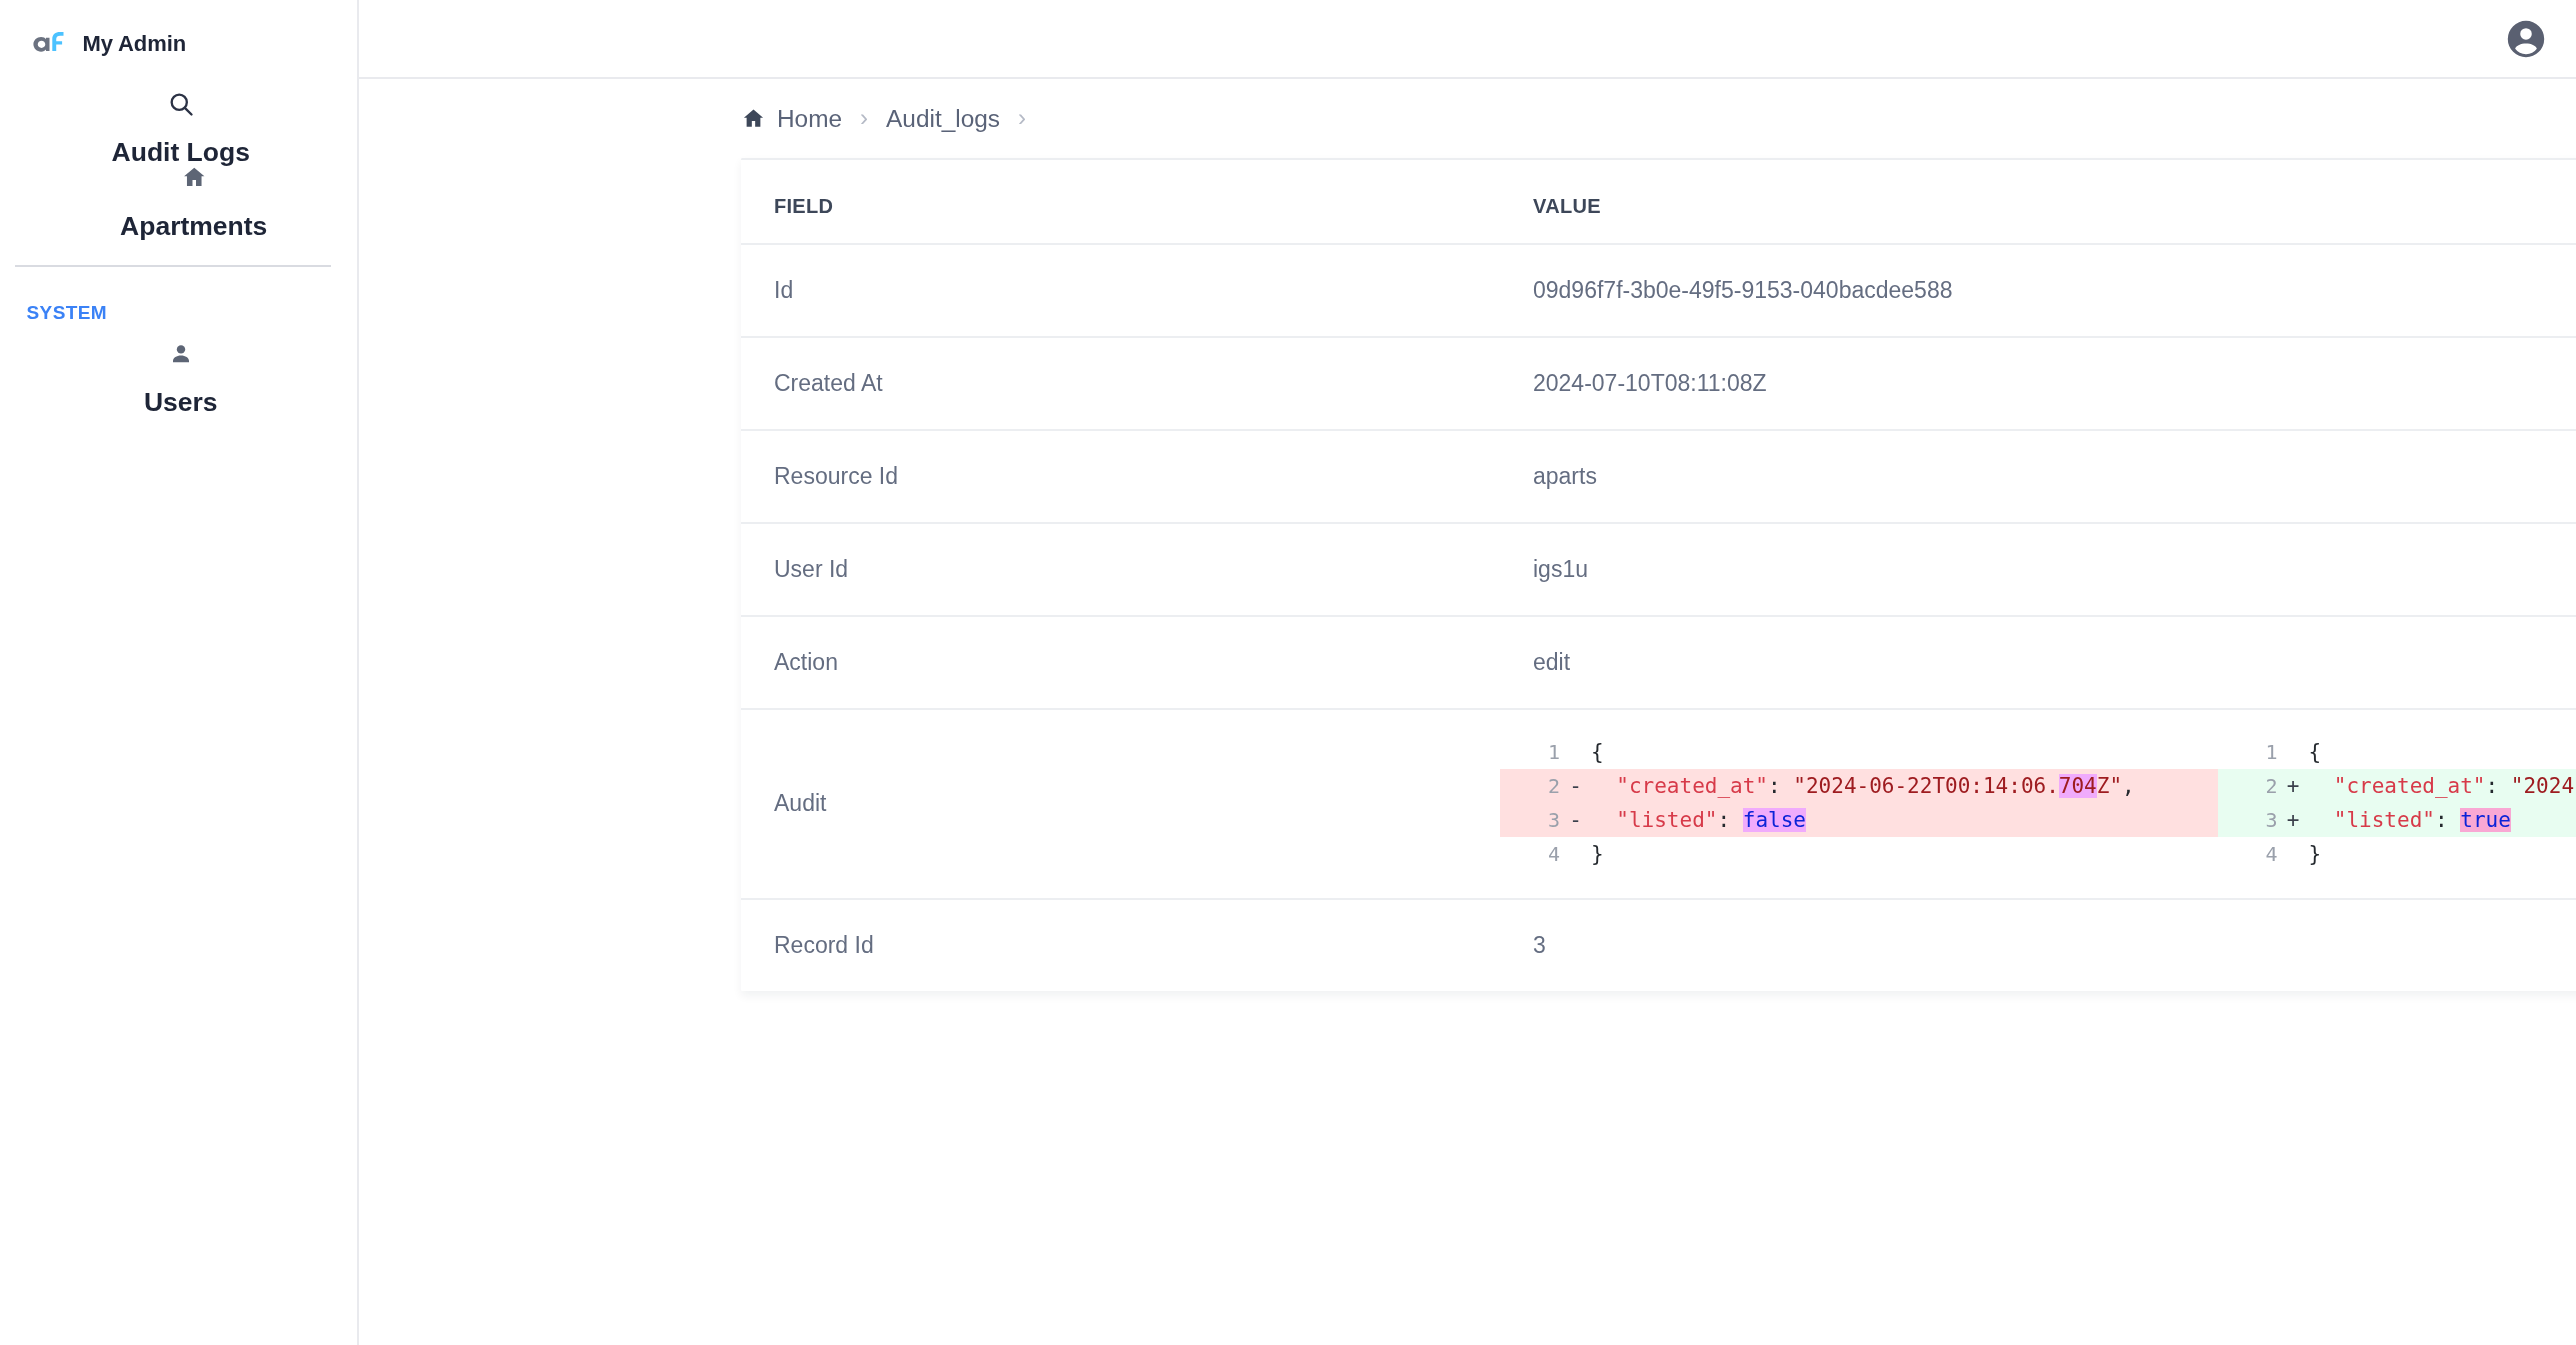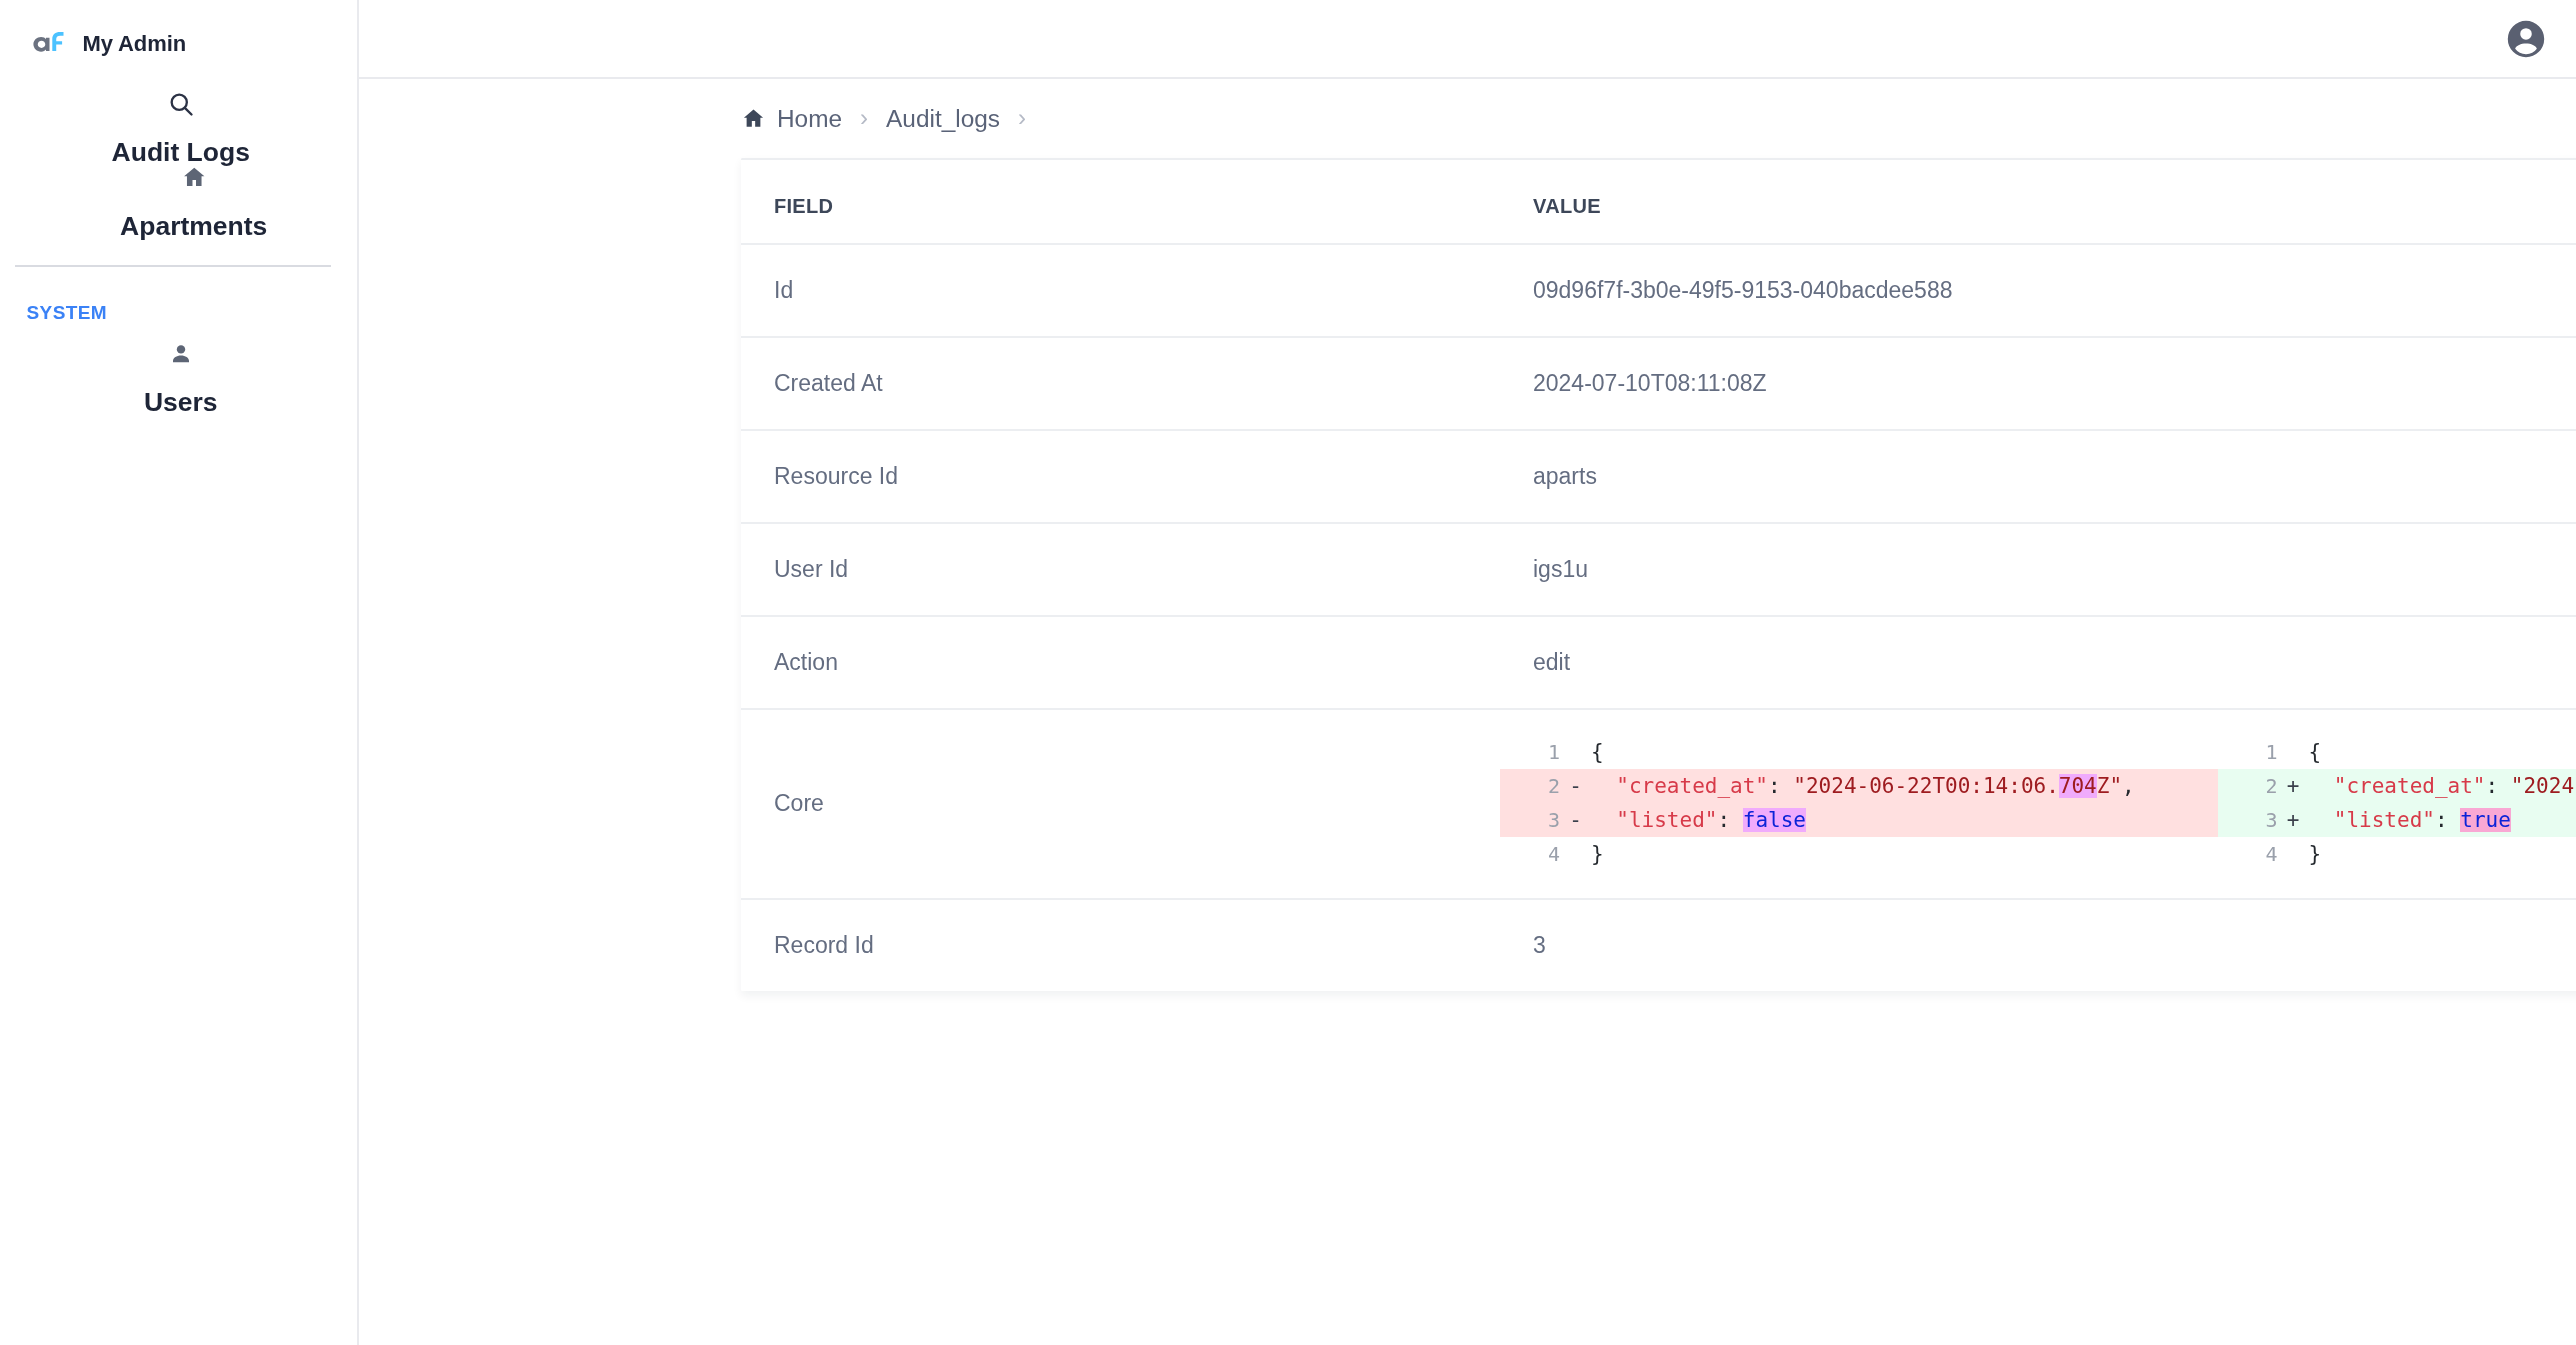--- a/index.html
+++ b/index.html
@@ -254,21 +254,21 @@
             <tr>
               <td class="field">User Id</td>
               <td class="value">igs1u</td>
             </tr>
             <tr>
               <td class="field">Action</td>
               <td class="value">edit</td>
             </tr>
 
             <tr>
-              <td class="field">Core</td>
+              <td class="field">Audit</td>
               <td class="diffcell">
                 <div class="diff-wrap">
                   <div class="diff-side" id="diff-left">
                       <div class="diff-line ctx">
                         <span class="gutter">1</span>
                         <span class="marker"></span>
                         <span class="code"><span class="p">{</span></span>
                       </div>
                       <div class="diff-line del">
                         <span class="gutter">2</span>

